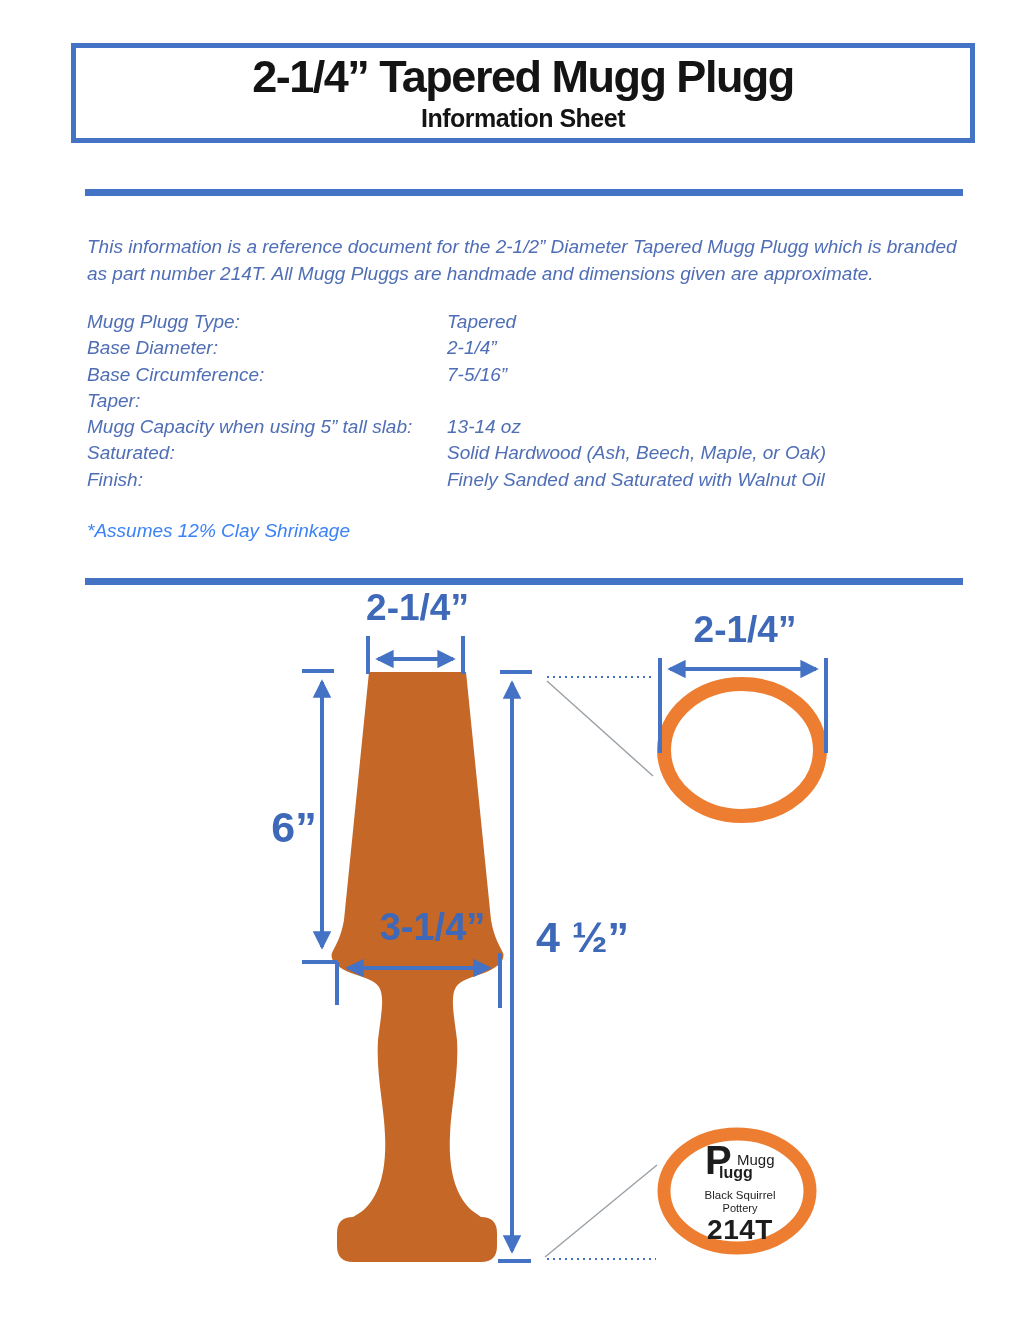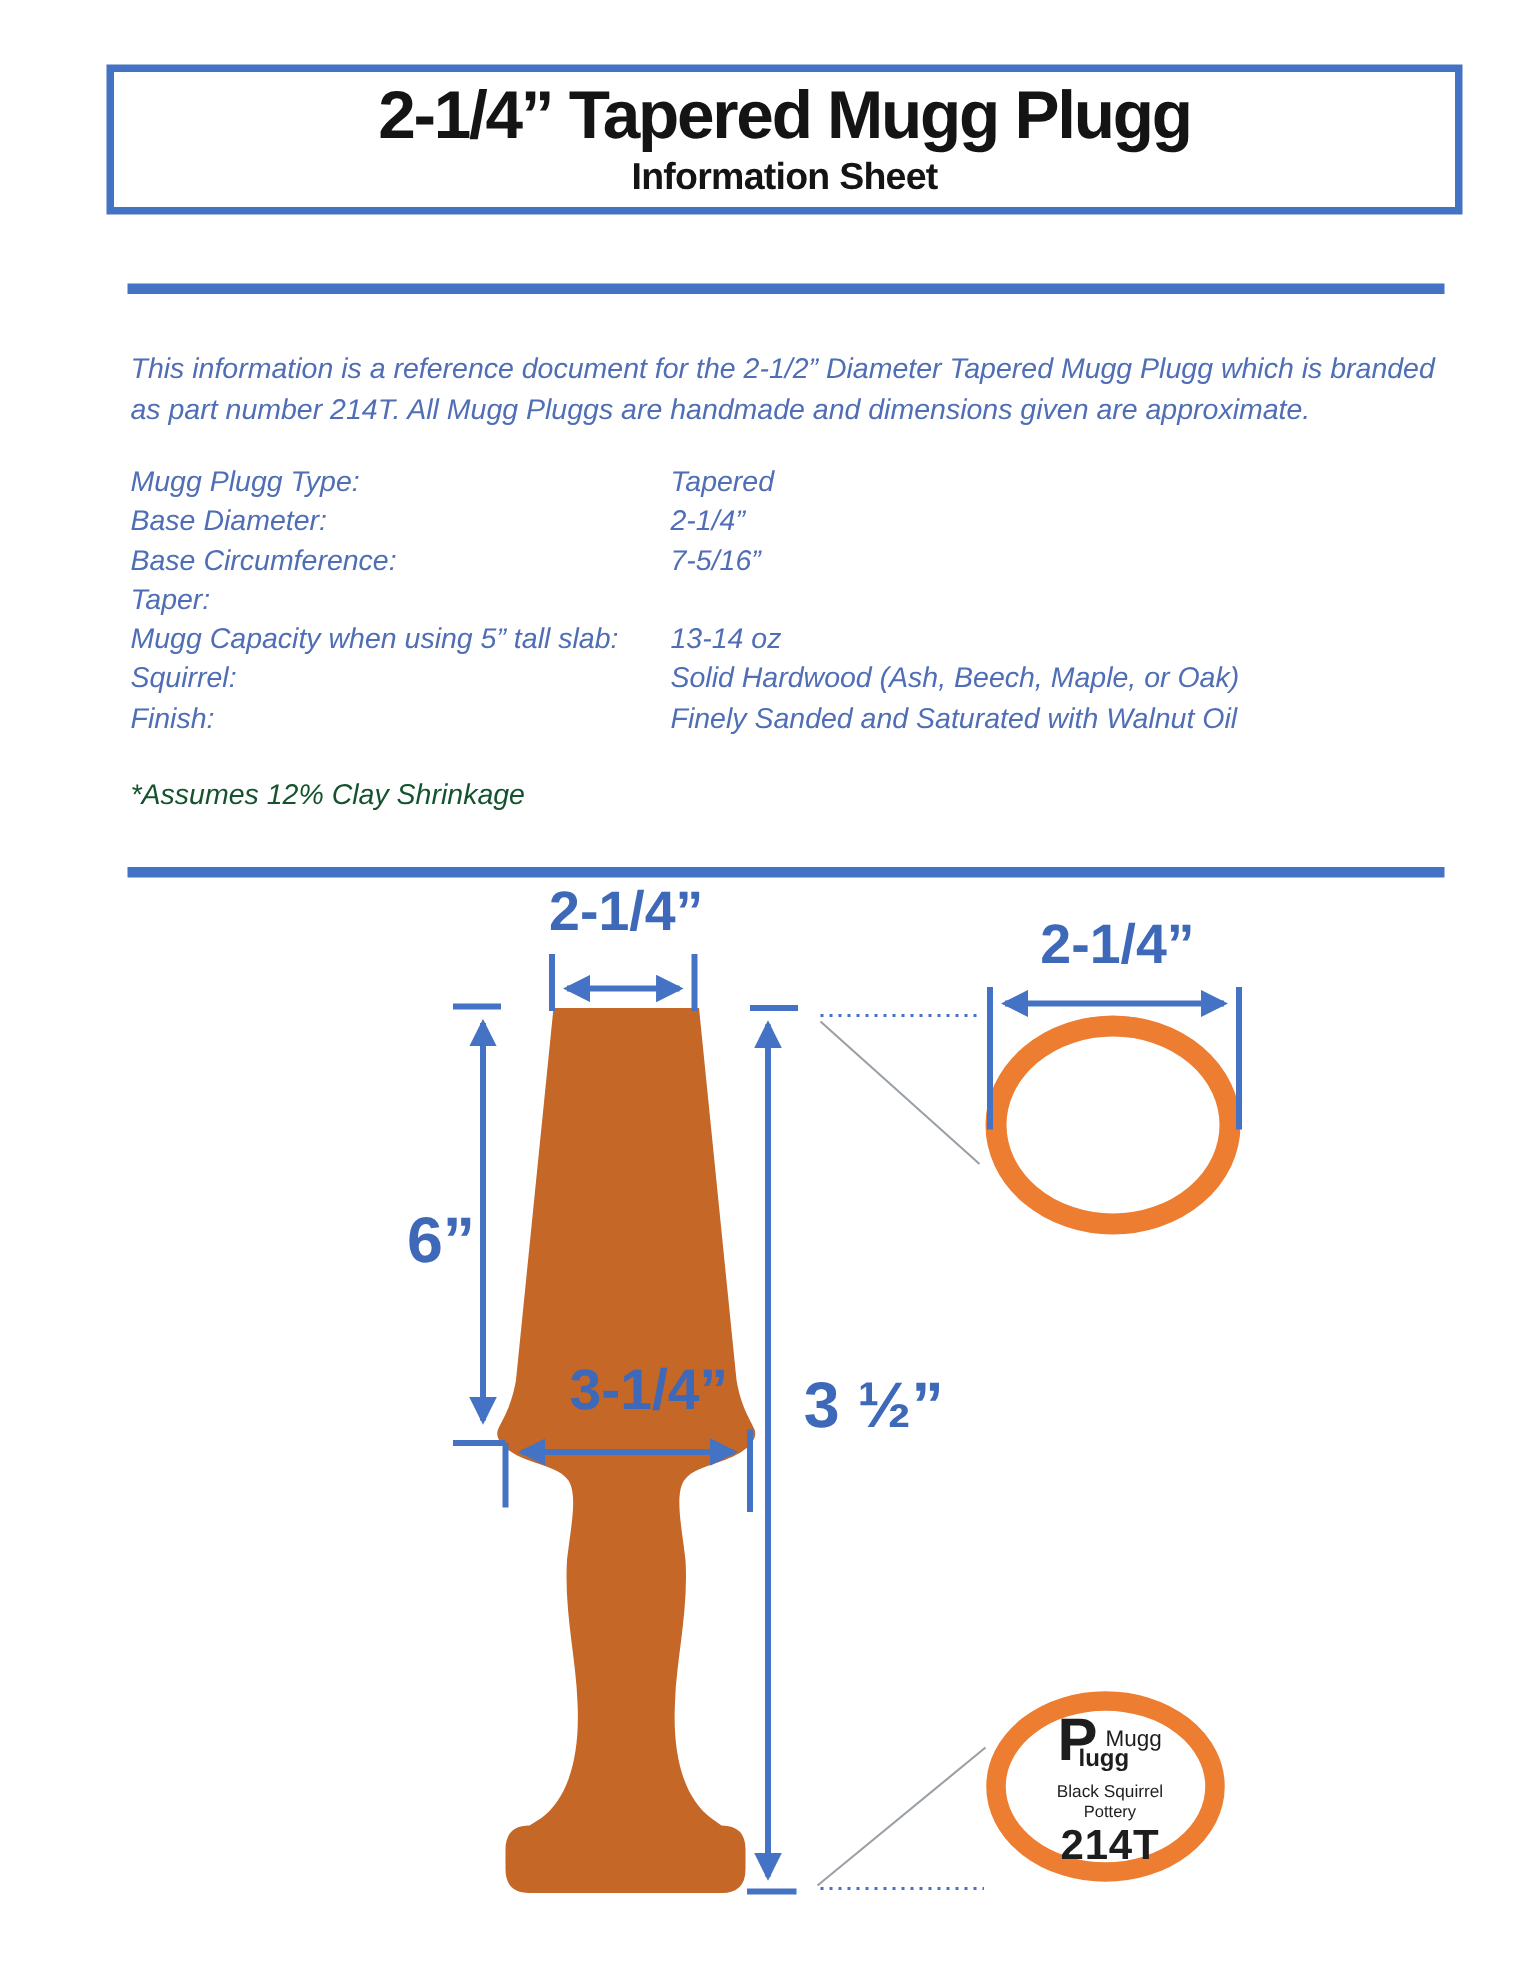--- a/index.html
+++ b/index.html
@@ -29,21 +29,21 @@
   .intro{
     position:absolute;left:87px;top:233px;width:872px;
     font-size:19px;font-style:italic;color:#4f6eb5;line-height:27px;
   }
   .specs{position:absolute;left:87px;top:309px;width:872px;}
   .spec-row{display:flex;font-size:19px;font-style:italic;color:#4f6eb5;line-height:26.3px;}
   .spec-label{width:360px;flex:0 0 360px;}
   .spec-value{flex:1;}
   .footnote{
     position:absolute;left:87px;top:520px;
-    font-size:19px;font-style:italic;color:#14532d;
+    font-size:19px;font-style:italic;color:#3b82f6;
   }
   
   .diagram-svg{position:absolute;left:0;top:0;width:1020px;height:1320px;}
   .dim-label{
     position:absolute;color:#3E68B8;font-weight:bold;text-align:center;
     line-height:1;white-space:nowrap;
   }
   .lbl-top-diameter{left:350px;top:589px;width:135px;font-size:37px;}
   .lbl-circle-diameter{left:672px;top:611px;width:146px;font-size:37px;}
   .lbl-taper-height{left:264px;top:806px;width:60px;font-size:43px;}
@@ -86,21 +86,21 @@
       <div class="spec-value">7-5/16”</div>
     </div>
     <div class="spec-row">
       <div class="spec-label">Taper:</div>
     </div>
     <div class="spec-row">
       <div class="spec-label">Mugg Capacity when using 5” tall slab:</div>
       <div class="spec-value">13-14 oz</div>
     </div>
     <div class="spec-row">
-      <div class="spec-label">Squirrel:</div>
+      <div class="spec-label">Saturated:</div>
       <div class="spec-value">Solid Hardwood (Ash, Beech, Maple, or Oak)</div>
     </div>
     <div class="spec-row">
       <div class="spec-label">Finish:</div>
       <div class="spec-value">Finely Sanded and Saturated with Walnut Oil</div>
     </div>
   </div>
 
   <div class="footnote">*Assumes 12% Clay Shrinkage</div>
   <div class="rule rule-mid"></div>
@@ -165,21 +165,21 @@
     <line x1="545" y1="1257" x2="657" y2="1165" stroke="#9aa0a6" stroke-width="1.4"></line>
     <line x1="547" y1="1259" x2="656" y2="1259" stroke="#4472C4" stroke-width="2" stroke-dasharray="2 4"></line>
 
     <ellipse cx="737" cy="1191" rx="73" ry="57" fill="none" stroke="#ED7D31" stroke-width="13"></ellipse>
   </svg>
 
   <div class="dim-label lbl-top-diameter">2-1/4”</div>
   <div class="dim-label lbl-circle-diameter">2-1/4”</div>
   <div class="dim-label lbl-taper-height">6”</div>
   <div class="dim-label lbl-base-width">3-1/4”</div>
-  <div class="dim-label lbl-total-height">3 ½”</div>
+  <div class="dim-label lbl-total-height">4 ½”</div>
 
   <div class="logo-text">
     <div class="logo-mark">
       <span class="logo-p">P</span>
       <span class="logo-mugg">Mugg</span>
       <span class="logo-lugg">lugg</span>
     </div>
     <div class="logo-studio1">Black Squirrel</div>
     <div class="logo-studio2">Pottery</div>
     <div class="logo-part">214T</div>

